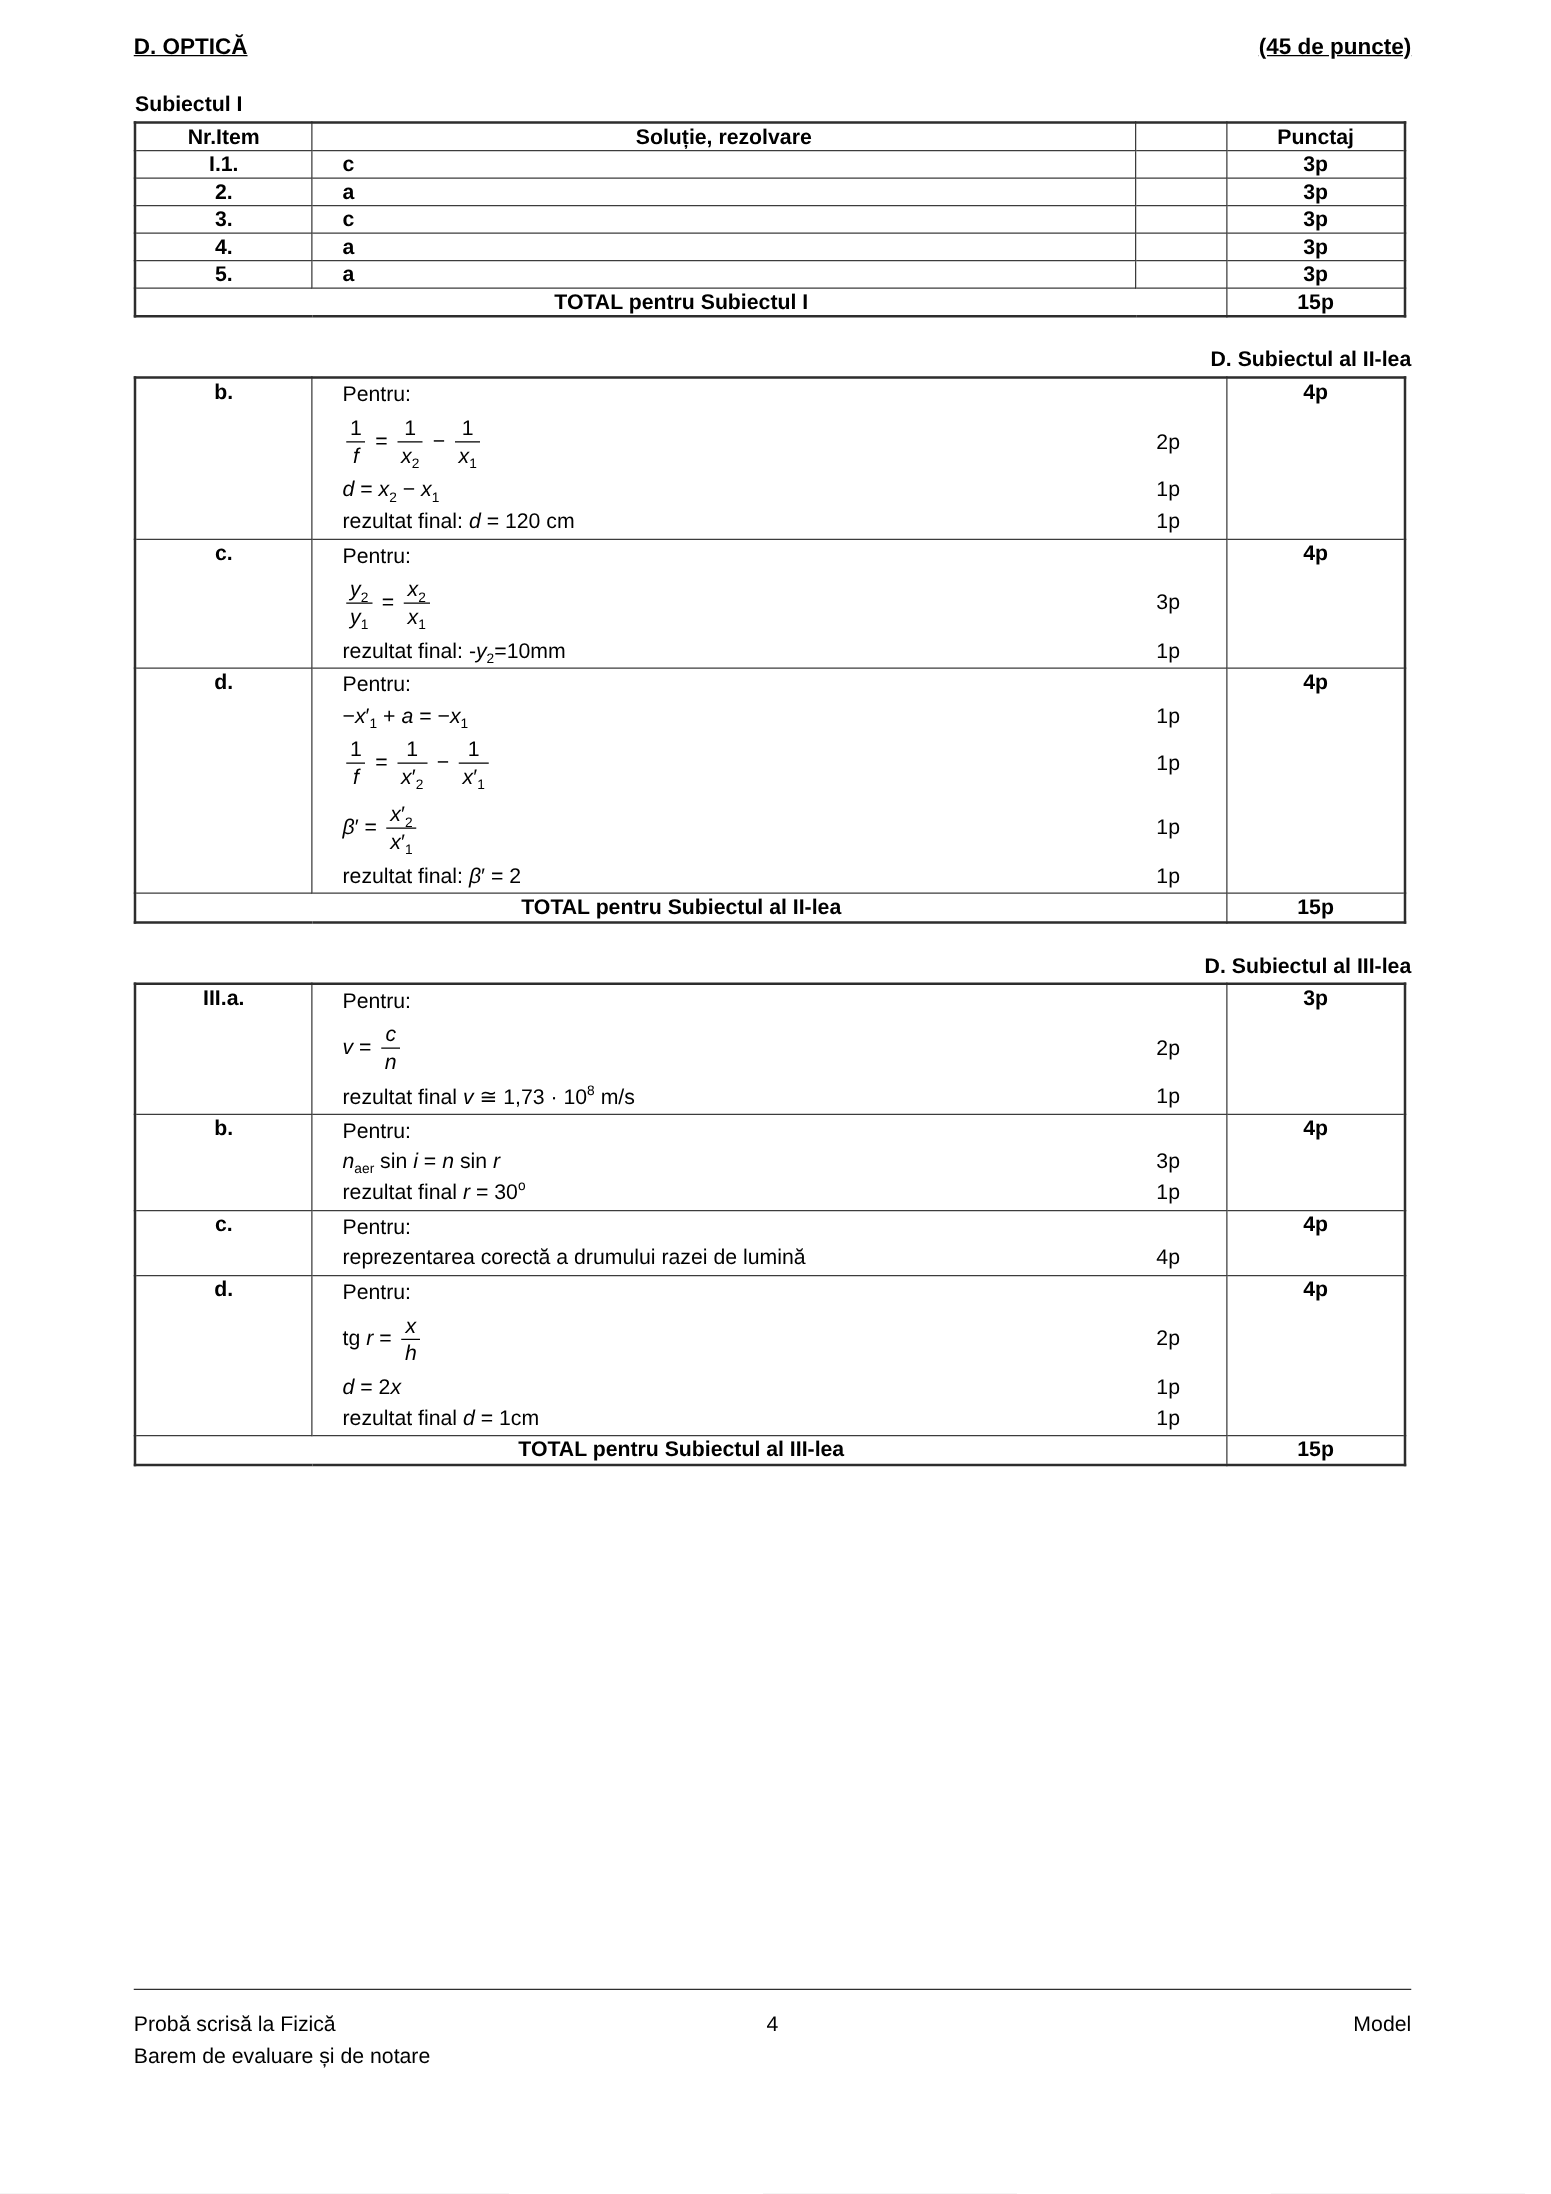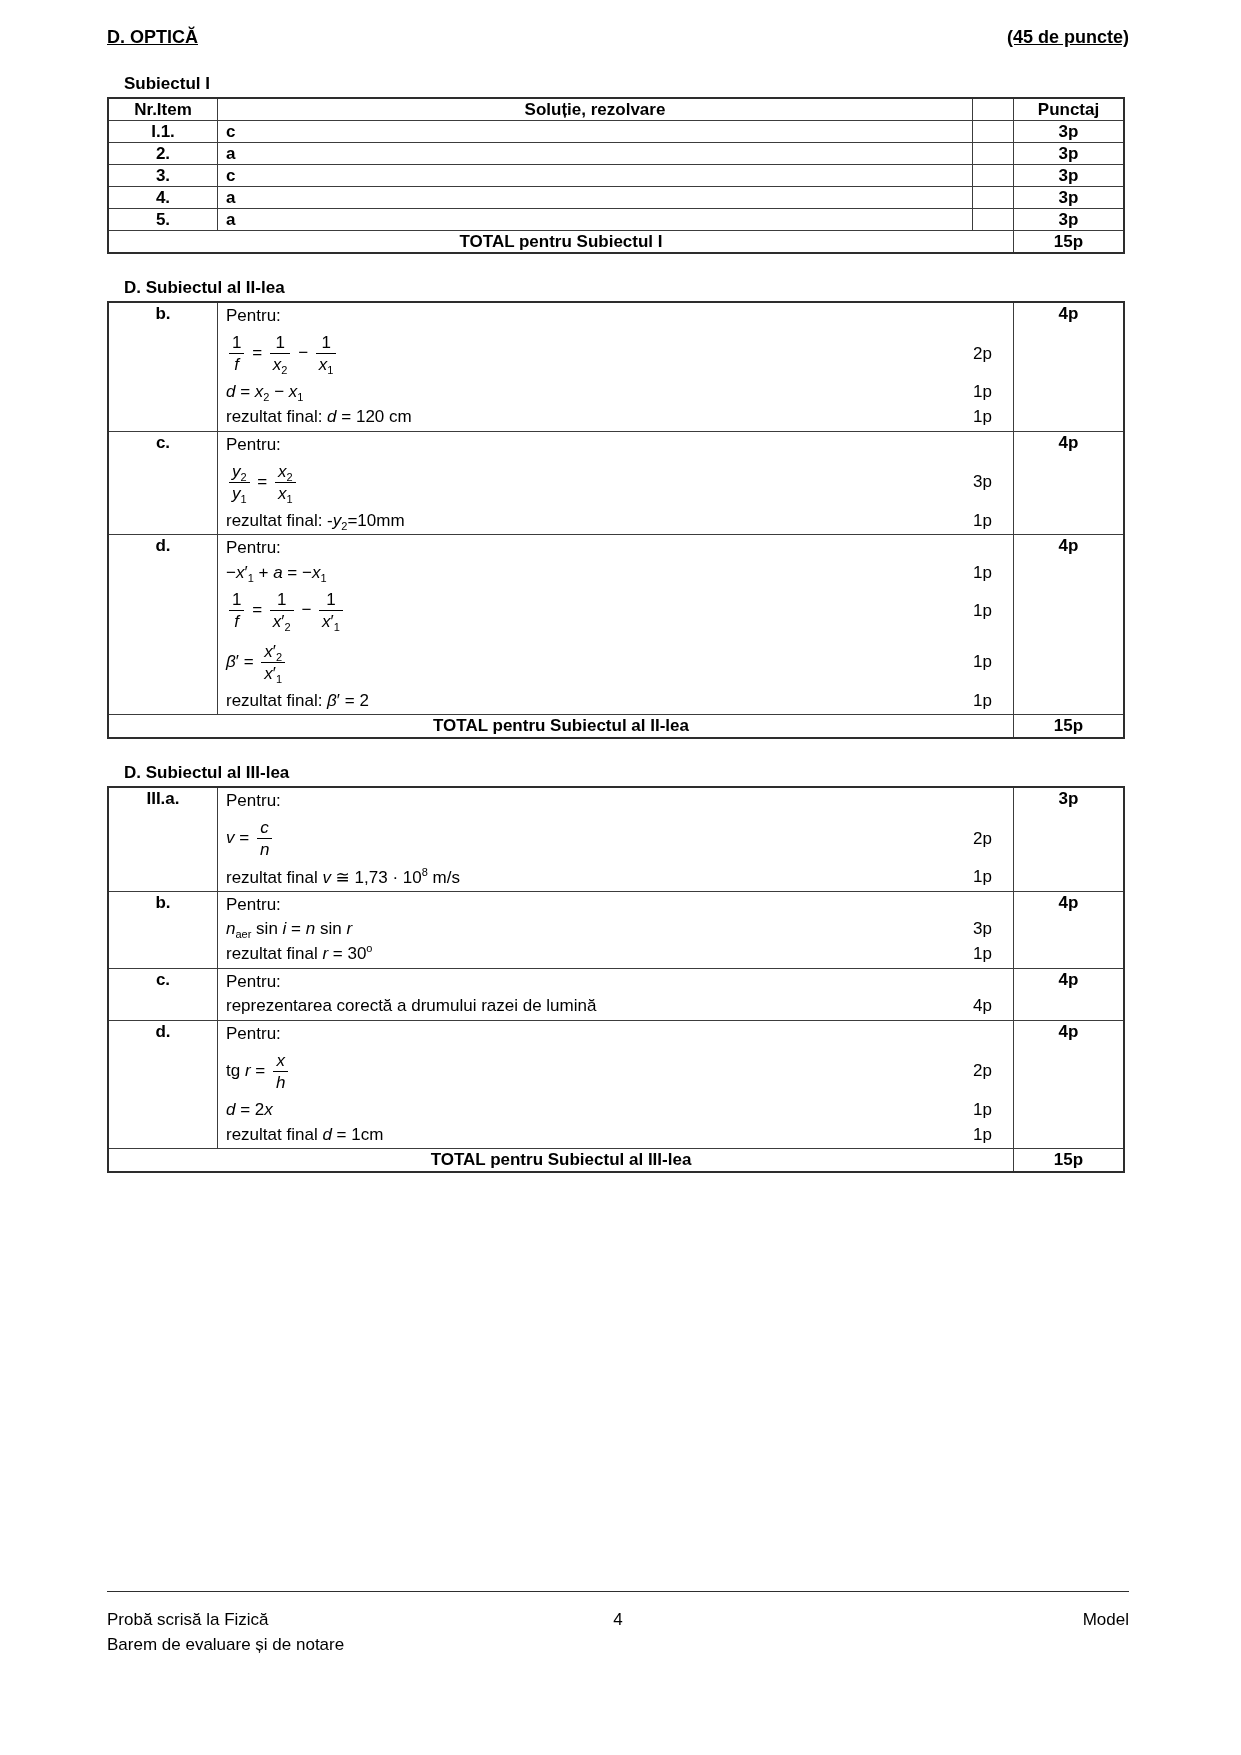--- a/index.html
+++ b/index.html
@@ -8,27 +8,27 @@
   .content{position:absolute;left:107px;top:0;width:1022px;}
 
   
   .doc-header{margin-top:40px;text-align:center;font-size:17px;line-height:22px;}
   .hrule{height:2.5px;background:#2e2e2e;margin-top:3px;}
 
   
   .section-row{display:flex;justify-content:space-between;margin-top:27px;
                font-weight:bold;font-size:18px;text-decoration:underline;}
 
-  .table-title{font-weight:bold;font-size:17px;margin:26px 0 3px 17px;}
-  .table-title.sub{margin-top:24px;}
+  .table-title{font-weight:bold;font-size:17px;margin:26px 0 3px 1px;}
+  .table-title.sub{margin-top:24px;text-align:right;}
 
   
   table.t{width:1018px;border-collapse:collapse;border:2.2px solid #2d2d2d;
           font-size:17px;table-layout:fixed;}
-  table.t th,table.t td{border:1.5px solid #3c3c3c;padding:1px 8px;vertical-align:top;}
+  table.t th,table.t td{border:1.5px solid #3c3c3c;padding:1px 24px;vertical-align:top;}
   .c-item{width:92px;text-align:center;font-weight:bold;}
   .c-gap{width:24px;padding:0;}
   .c-pts{width:93px;text-align:center;}
   .t1 th,.t1 td{font-weight:bold;height:19px;line-height:19px;}
   .t1 .c-ans{text-align:left;}
   .t1 th.c-ans{text-align:center;}
   .t1 .c-pts{font-weight:bold;}
   .c-total-label{font-weight:bold;height:20px;line-height:20px;padding-left:9px;text-align:center;}
 
   

